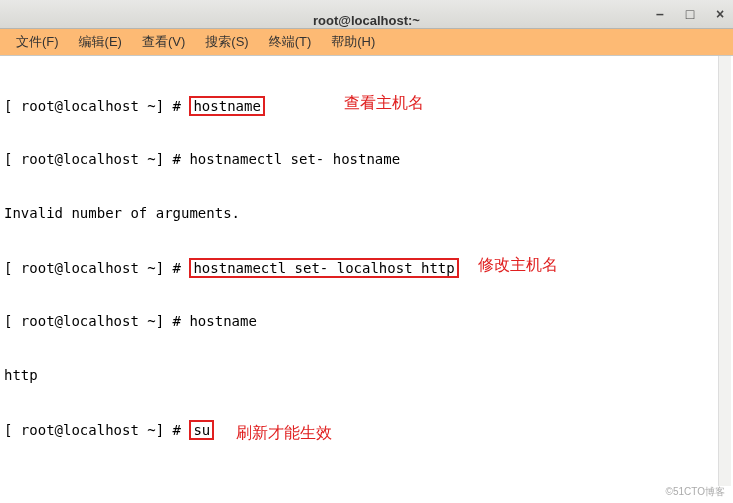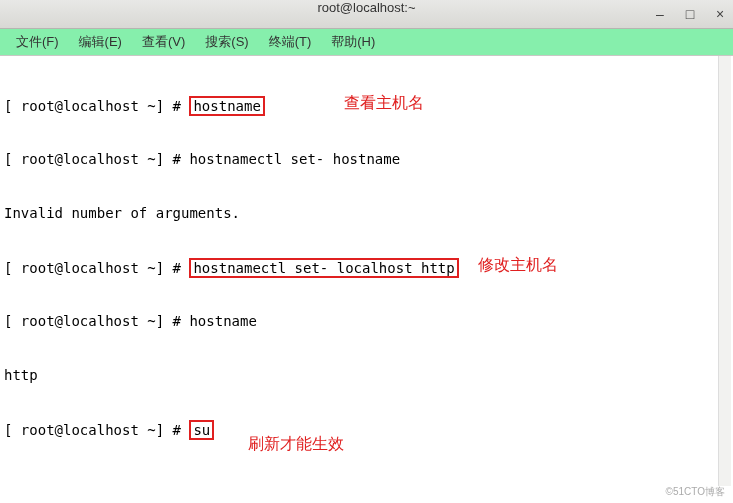--- a/index.html
+++ b/index.html
@@ -10,45 +10,45 @@
       width: 733px;
       height: 503px;
       position: relative;
       overflow: hidden;
     }
     .titlebar {
       background: linear-gradient(#e8e8e6, #d8d8d4);
       height: 28px;
       border-bottom: 1px solid #b5b5b0;
       display: flex;
-      align-items: flex-start;
+      align-items: flex-end;
       justify-content: center;
       position: relative;
       font-size: 13px;
-      font-weight: normal;
+      font-weight: bold;
       color: #333;
     }
     .win-controls {
       position: absolute;
       right: 6px;
       top: 0;
       height: 28px;
       display: flex;
       align-items: center;
       gap: 16px;
       color: #444;
       font-size: 14px;
     }
     .win-controls span {
       cursor: pointer;
       width: 14px;
       text-align: center;
     }
     .menubar {
-      background: #86efac;
+      background: #fdba74;
       height: 26px;
       border-bottom: 1px solid #c8c8c4;
       display: flex;
       align-items: center;
       padding: 0 6px;
       font-size: 13px;
       color: #333;
     }
     .menubar .menu-item {
       padding: 2px 10px;
@@ -124,19 +124,19 @@
   <span class="menu-item">帮助(H)</span>
 </div>
 
 <div class="terminal">
   <div class="term-line"><span>[ root@localhost ~] # </span><span class="highlight-box">hostname</span><span class="annotation" style="left:340px;top:-1px;">查看主机名</span></div>
   <div class="term-line"><span>[ root@localhost ~] # </span><span>hostnamectl set- hostname</span></div>
   <div class="term-line"><span>Invalid number of arguments.</span></div>
   <div class="term-line"><span>[ root@localhost ~] # </span><span class="highlight-box">hostnamectl set- localhost http</span><span class="annotation" style="left:474px;top:-1px;">修改主机名</span></div>
   <div class="term-line"><span>[ root@localhost ~] # </span><span>hostname</span></div>
   <div class="term-line"><span>http</span></div>
-  <div class="term-line"><span>[ root@localhost ~] # </span><span class="highlight-box">su</span><span class="annotation" style="left:232px;top:16px;margin-left:12px;">刷新才能生效</span></div>
+  <div class="term-line"><span>[ root@localhost ~] # </span><span class="highlight-box">su</span><span class="annotation" style="left:232px;top:5px;">刷新才能生效</span></div>
   
 </div>
 
 <div class="scrollbar-track"></div>
 
 <div class="watermark">©51CTO博客</div>
 
 </body></html>

